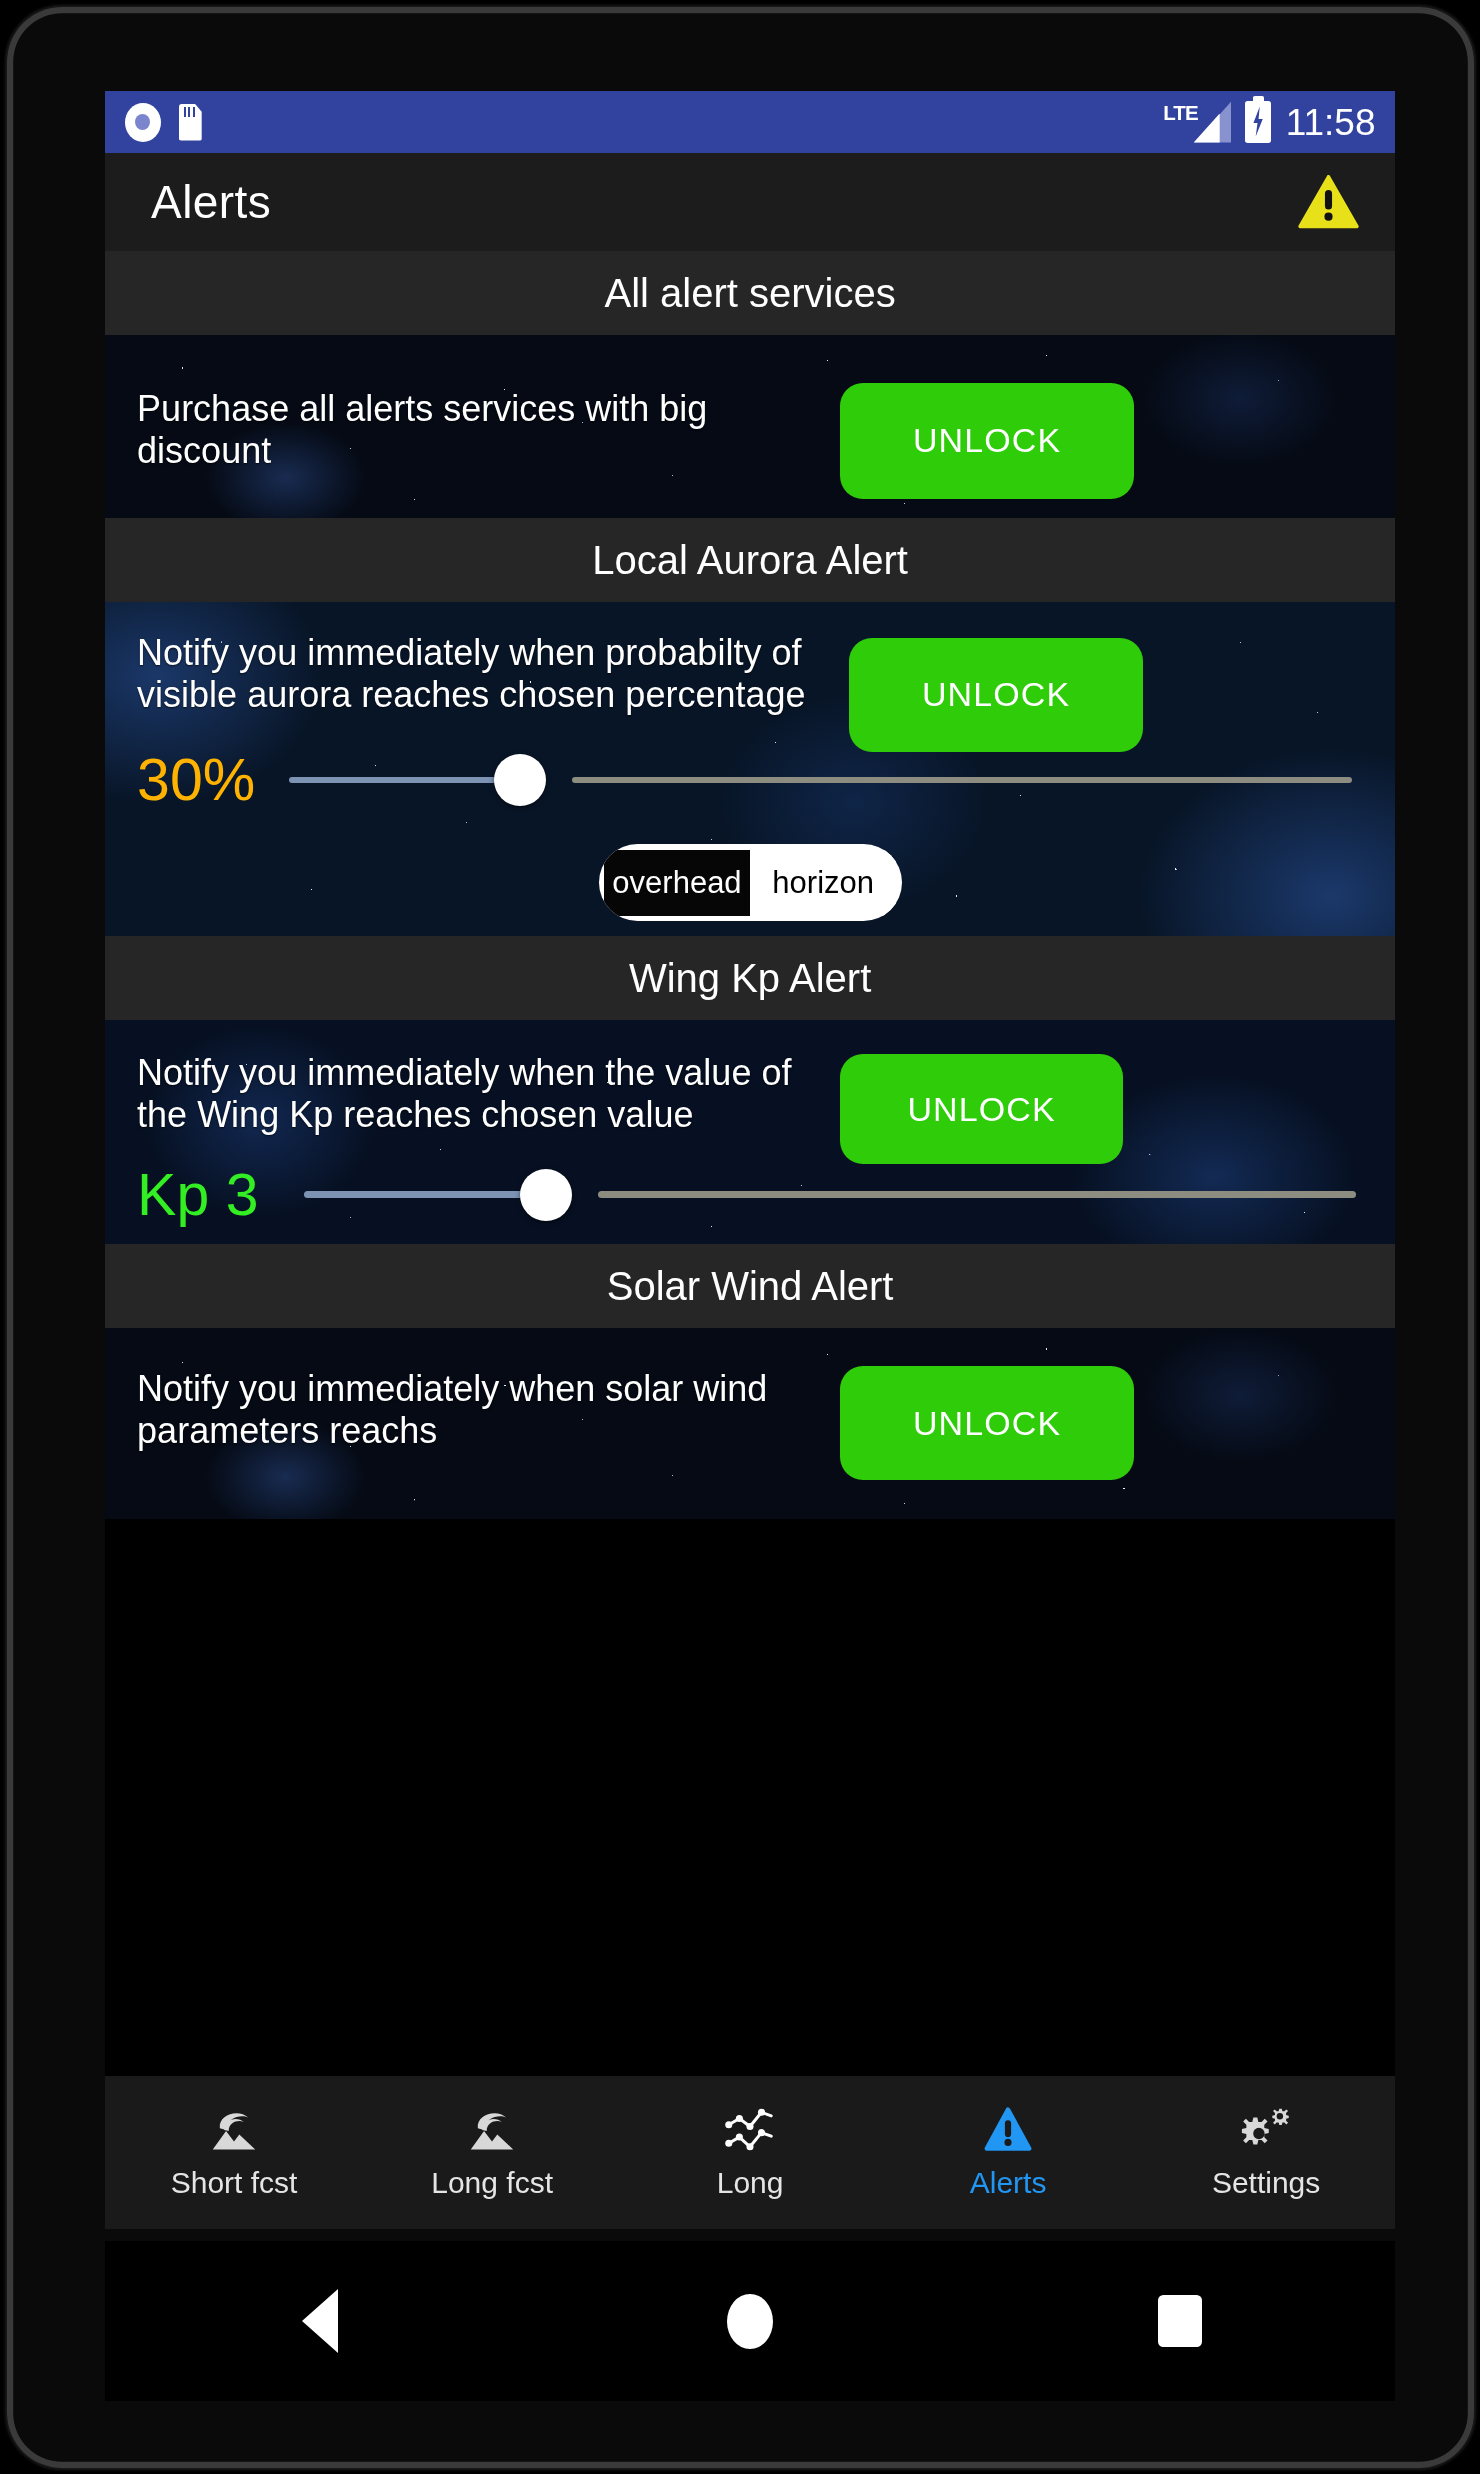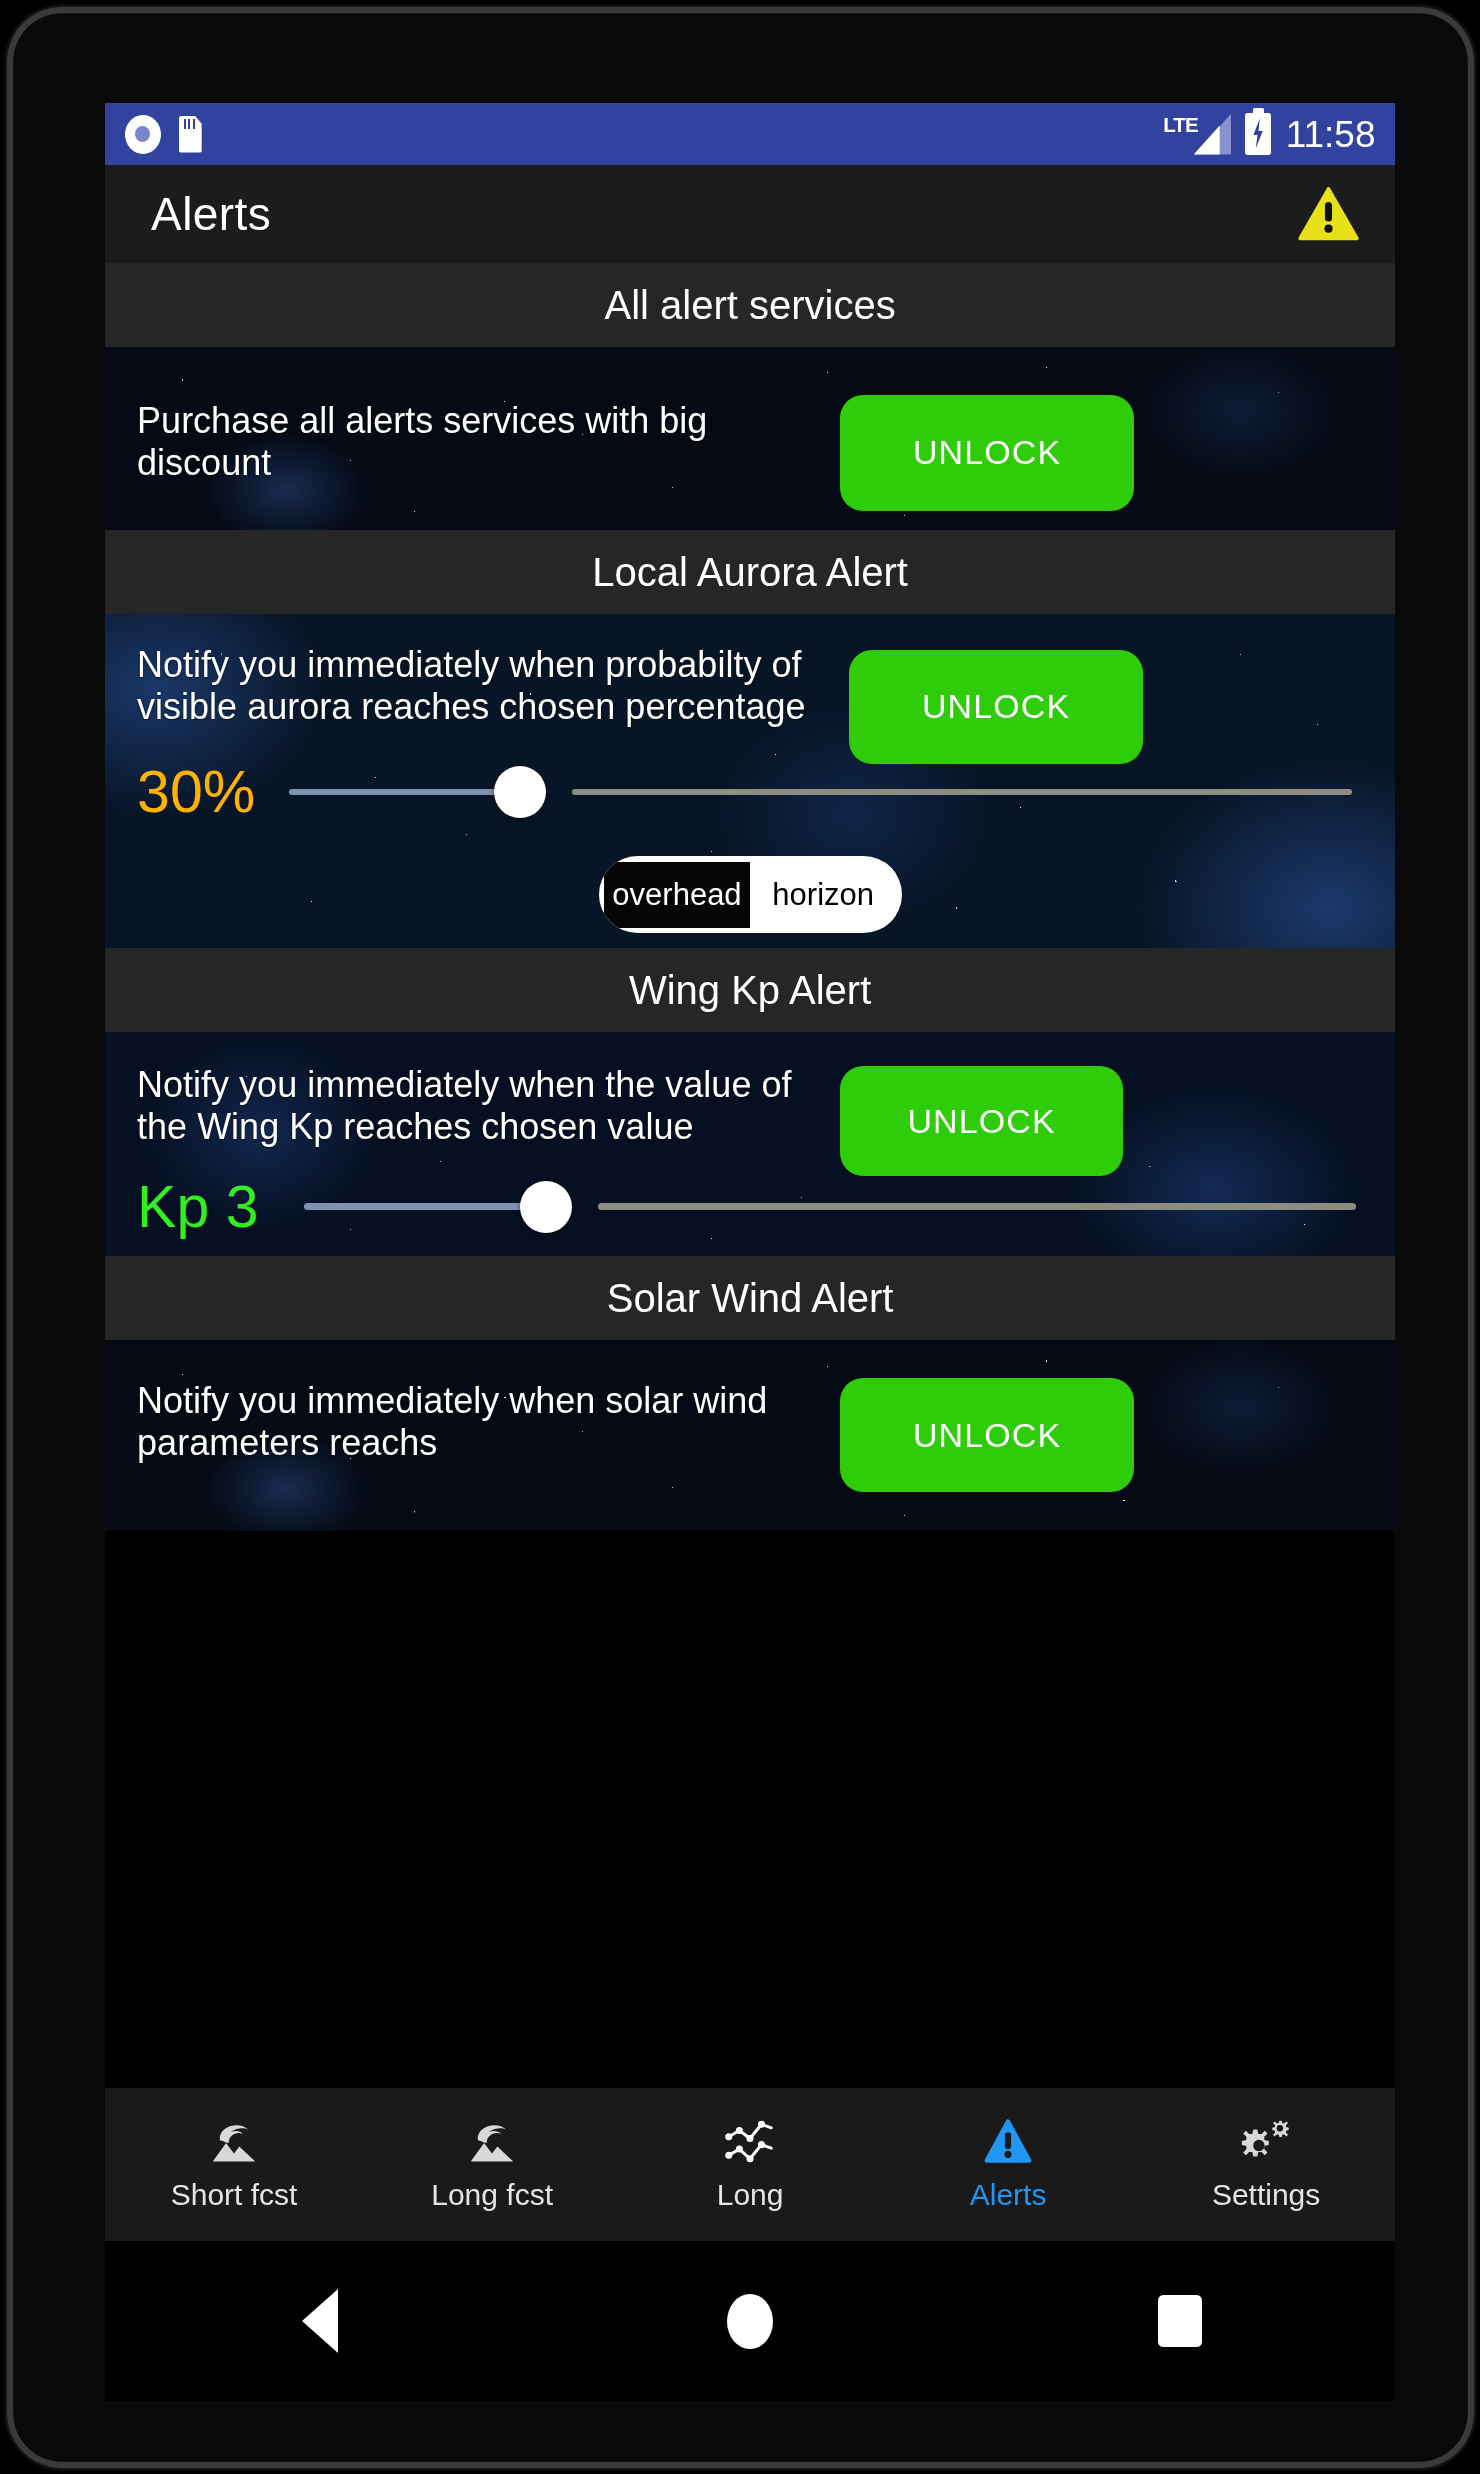--- a/index.html
+++ b/index.html
@@ -17,21 +17,21 @@
     left: 7.1px; top: 7.1px;
     width: 1467px; height: 2461px;
     background: #0a0a0a;
     border-radius: 55px;
     box-shadow: inset 0 0 0 6.2px #3a3a3a, 0 0 2.7px 1.8px #1a1a1a;
     overflow: hidden;
   }
 
   #screen {
     position: absolute;
-    left: 98px; top: 96px;
+    left: 98px; top: 84px;
     width: 1290px; height: 2138px;
     background: #000;
     overflow: hidden;
   }
 
   
   #status-bar {
     height: 62px;
     background: #32429f;
     display: flex;

